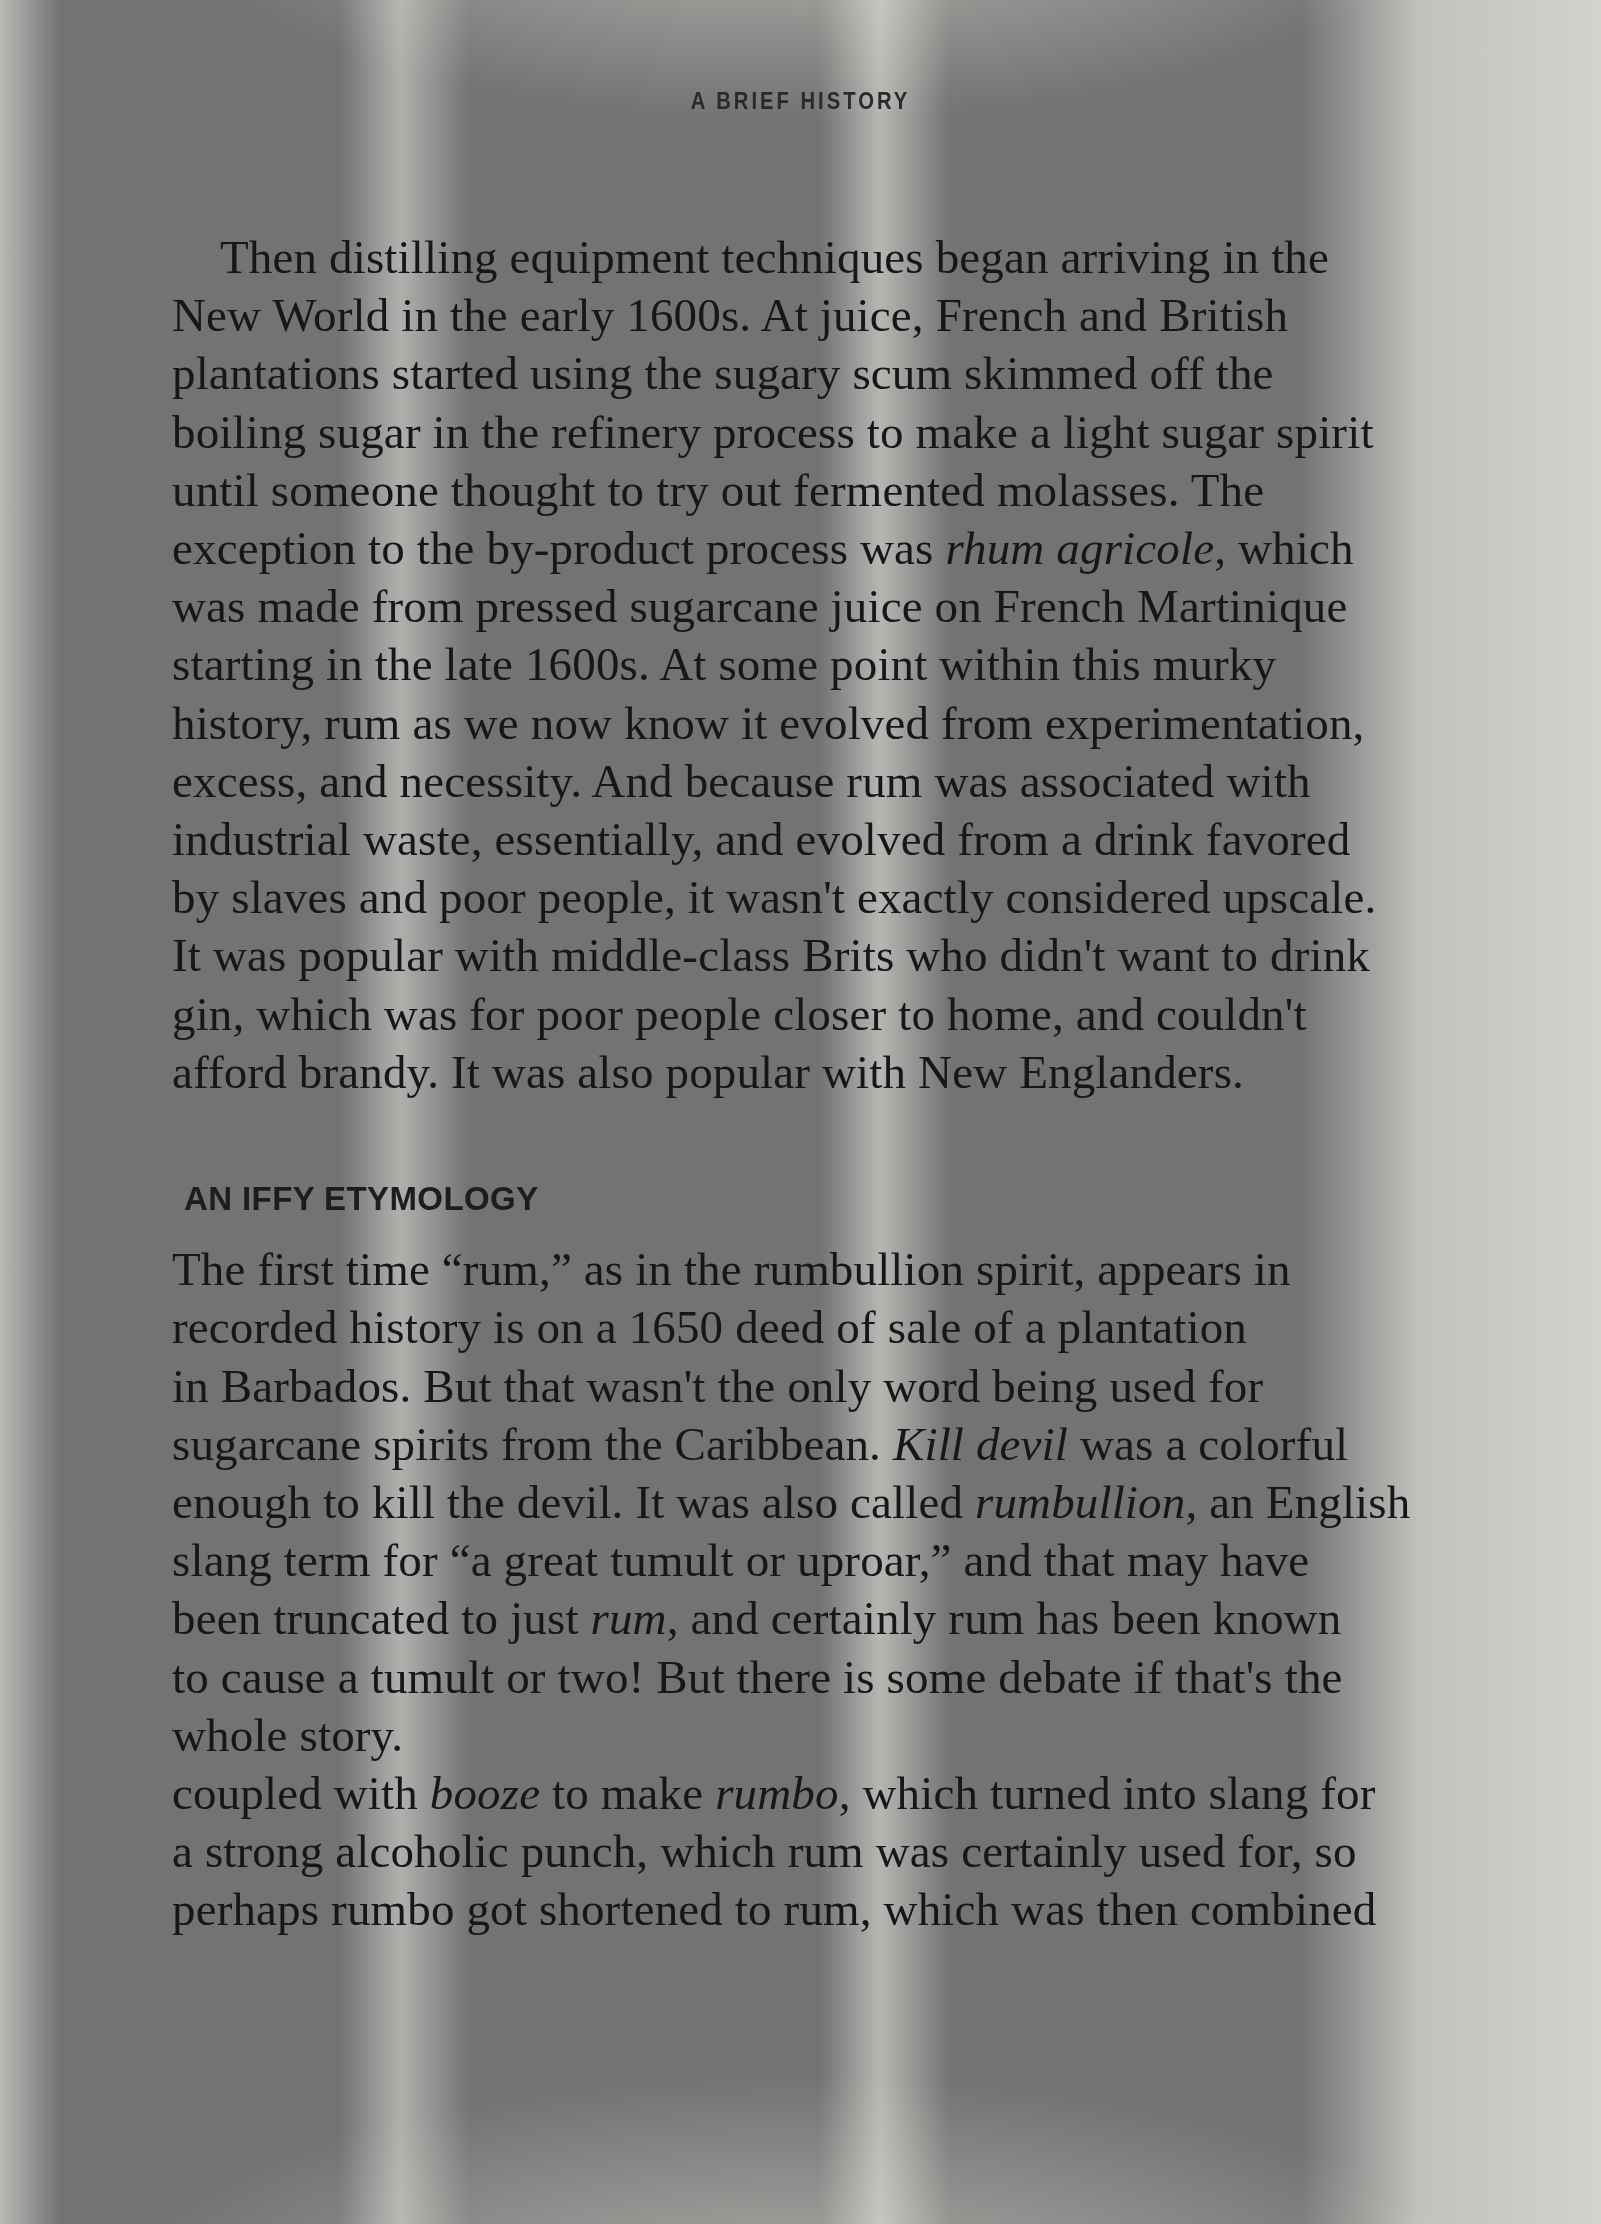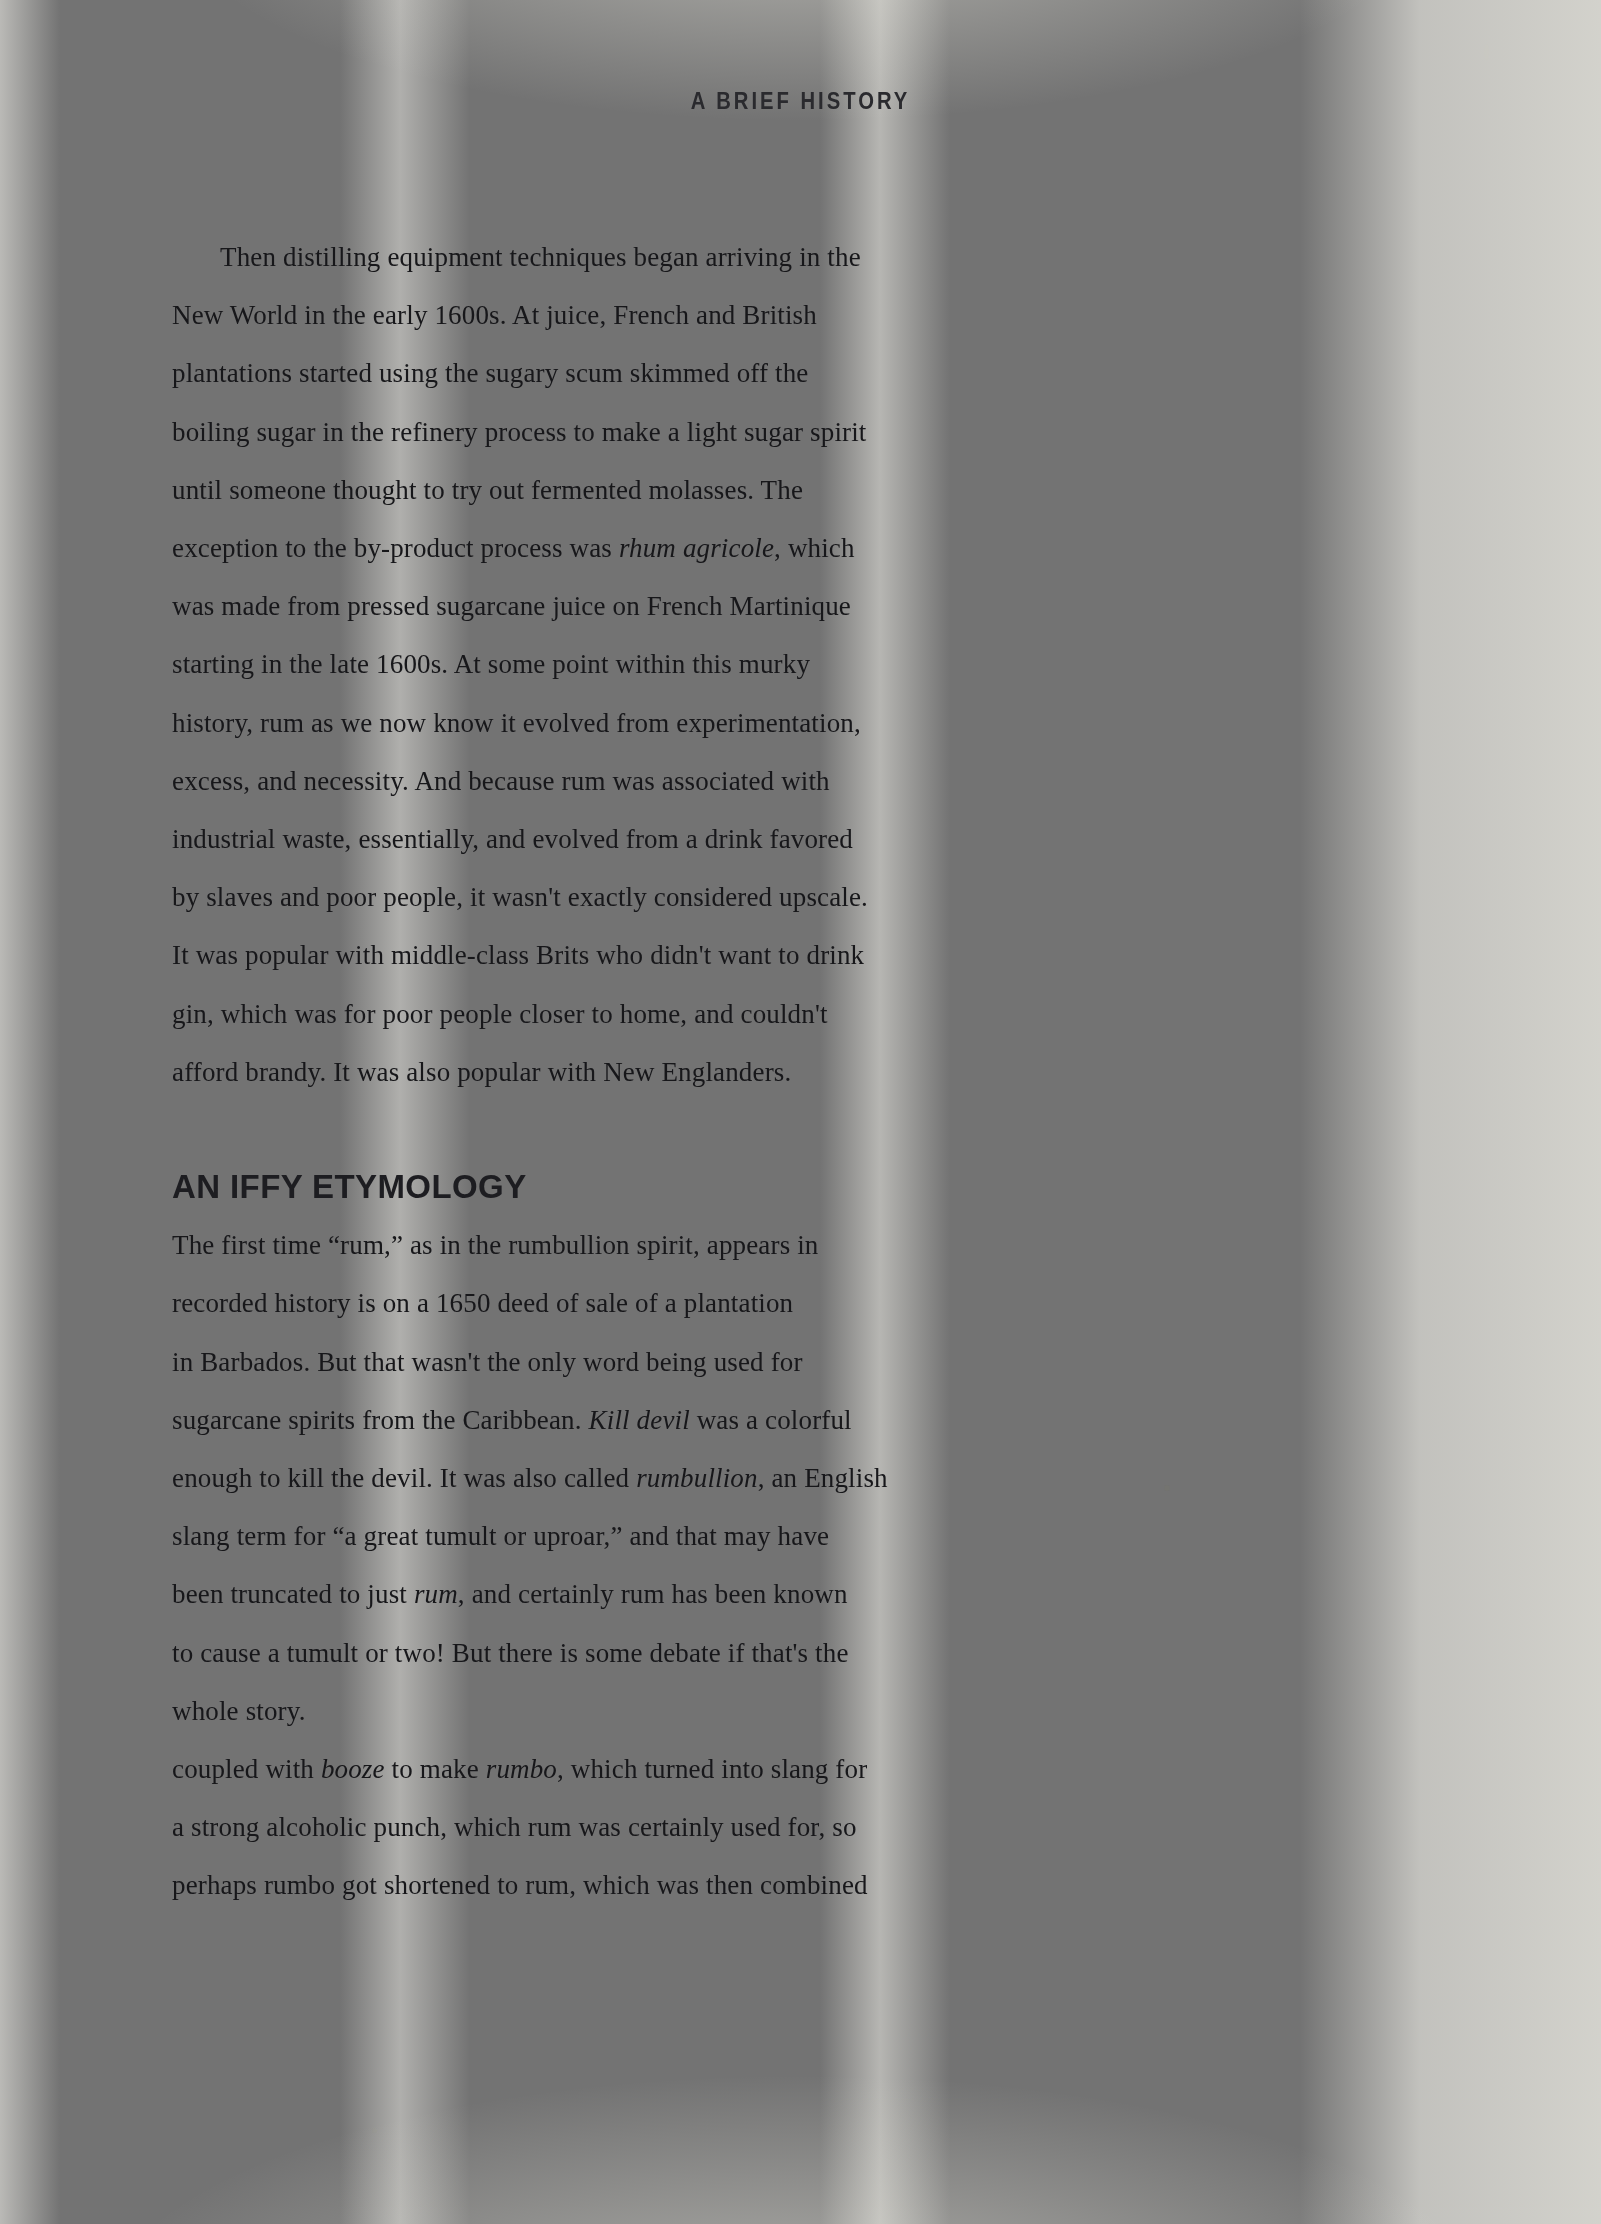--- a/index.html
+++ b/index.html
@@ -71,30 +71,30 @@
   
   .textblock {
     position: absolute;
     top: 228px;
     left: 172px;
     width: 1190px;
   }
 
   .para {
     margin: 0;
-    font-size: 27px;
+    font-size: 47px;
     line-height: 58.2px;
     color: #17171a;
     letter-spacing: 0.15px;
   }
   .para .ln { display: block; white-space: pre; }
   .indent { display: inline-block; width: 48px; }
 
   .section-head {
-    margin: 0;
+    margin: 12px;
     font-family: "Liberation Sans", sans-serif;
     font-weight: bold;
     font-size: 33px;
     letter-spacing: 0.4px;
     color: #1d1d21;
     line-height: 58.2px;
   }
 
   .gap-before-head { height: 57px; }
 

